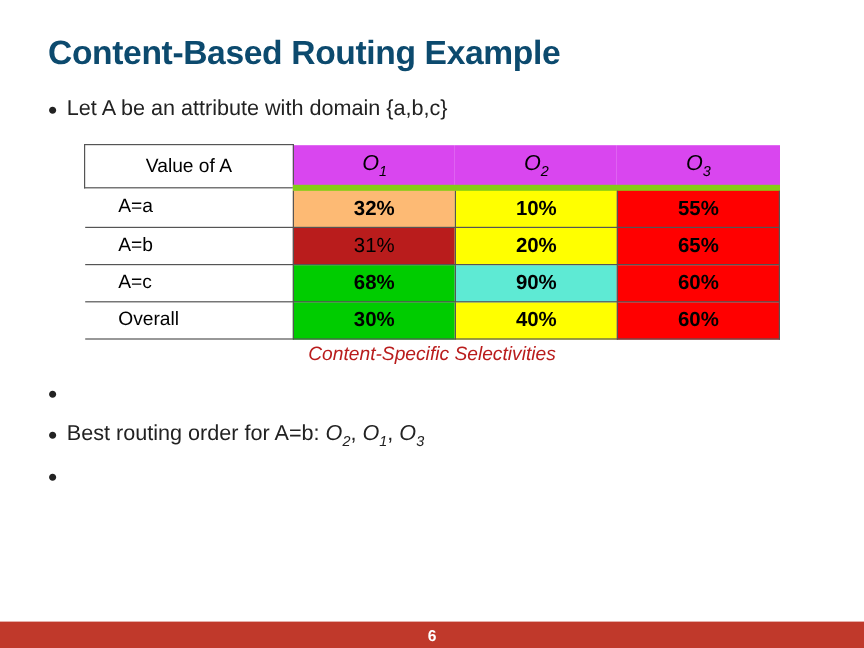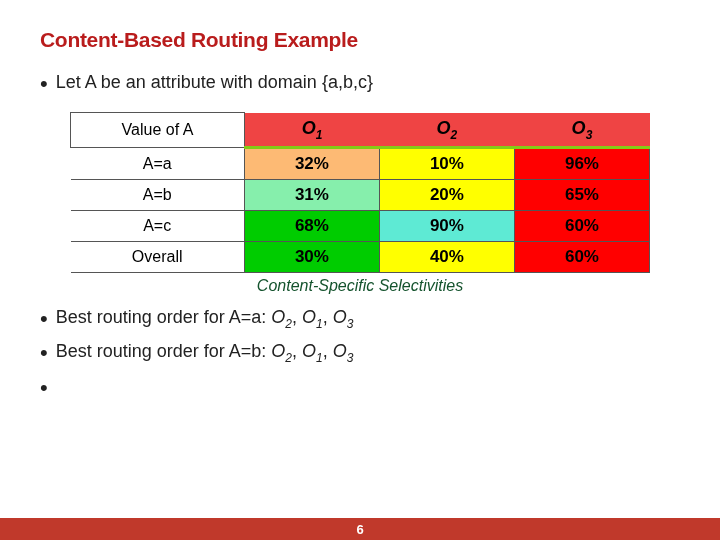--- a/index.html
+++ b/index.html
@@ -15,23 +15,23 @@
 
     .slide {
       width: 720px;
       height: 540px;
       background: #ffffff;
       padding: 28px 40px 40px 40px;
       position: relative;
     }
 
     .title {
-      font-size: 21px;
+      font-size: 28px;
       font-weight: bold;
-      color: #b91c1c;
+      color: #0c4a6e;
       margin-bottom: 20px;
       letter-spacing: -0.3px;
     }
 
     .bullet-section {
       margin-bottom: 16px;
     }
 
     .bullet-item {
       font-size: 18px;
@@ -63,45 +63,45 @@
     }
 
     table th, table td {
       border: 1px solid #555;
       text-align: center;
       padding: 5px 28px;
       min-width: 100px;
     }
 
     .col-header {
-      background: #ef4444;
+      background: #d946ef;
       font-style: italic;
-      font-weight: bold;
+      font-weight: normal;
       font-size: 18px;
       border: none;
-      border-bottom: 3px solid #84cc16;
+      border-bottom: 5px solid #84cc16;
     }
 
     .row-label {
       background: #ffffff;
       font-size: 16px;
       border-left: none;
-      text-align: center;
+      text-align: left;
     }
 
     .value-of-a-header {
       background: #ffffff;
       font-size: 16px;
       border: 1px solid #555;
       font-weight: normal;
     }
 
     .caption {
       font-size: 16px;
-      color: #14532d;
+      color: #b91c1c;
       text-align: center;
       margin-top: 4px;
       font-style: italic;
     }
 
     .bottom-bullets {
       margin-top: 12px;
     }
 
     .bottom-bar {
@@ -148,25 +148,25 @@
           <th class="col-header"><em>O<sub>1</sub></em></th>
           <th class="col-header"><em>O<sub>2</sub></em></th>
           <th class="col-header"><em>O<sub>3</sub></em></th>
         </tr>
       </thead>
       <tbody id="table-body">
       <tr>
             <td class="row-label">A=a</td>
             <td style="background-color: #fdba74; font-weight: bold;">32%</td>
             <td style="background-color: rgb(255, 255, 0); font-weight: bold;">10%</td>
-            <td style="background-color: rgb(255, 0, 0); font-weight: bold;">96%</td>
+            <td style="background-color: rgb(255, 0, 0); font-weight: bold;">55%</td>
           </tr>
           <tr>
             <td class="row-label">A=b</td>
-            <td style="background-color: #86efac; font-weight: bold; margin-left: 48px;">31%</td>
+            <td style="background-color: #b91c1c; font-weight: normal; margin-left: 48px;">31%</td>
             <td style="background-color: rgb(255, 255, 0); font-weight: bold;">20%</td>
             <td style="background-color: rgb(255, 0, 0); font-weight: bold;">65%</td>
           </tr>
           <tr>
             <td class="row-label">A=c</td>
             <td style="background-color: rgb(0, 204, 0); font-weight: bold;">68%</td>
             <td style="background-color: #5eead4; font-weight: bold;">90%</td>
             <td style="background-color: rgb(255, 0, 0); font-weight: bold;">60%</td>
           </tr>
           <tr>
@@ -176,21 +176,20 @@
             <td style="background-color: rgb(255, 0, 0); font-weight: bold;">60%</td>
           </tr>
         </tbody>
     </table>
     <div class="caption">Content-Specific Selectivities</div>
   </div>
 
   <div class="bottom-bullets">
     <div class="bullet-item">
       <span class="bullet-dot">•</span>
-      <span>Best routing order for A=a: <em>O<sub>2</sub></em>, <em>O<sub>1</sub></em>, <em>O<sub>3</sub></em></span>
     </div>
     <div class="bullet-item">
       <span class="bullet-dot">•</span>
       <span>Best routing order for A=b: <em>O<sub>2</sub></em>, <em>O<sub>1</sub></em>, <em>O<sub>3</sub></em></span>
     </div>
     <div class="bullet-item">
       <span class="bullet-dot">•</span>
     </div>
   </div>
 

